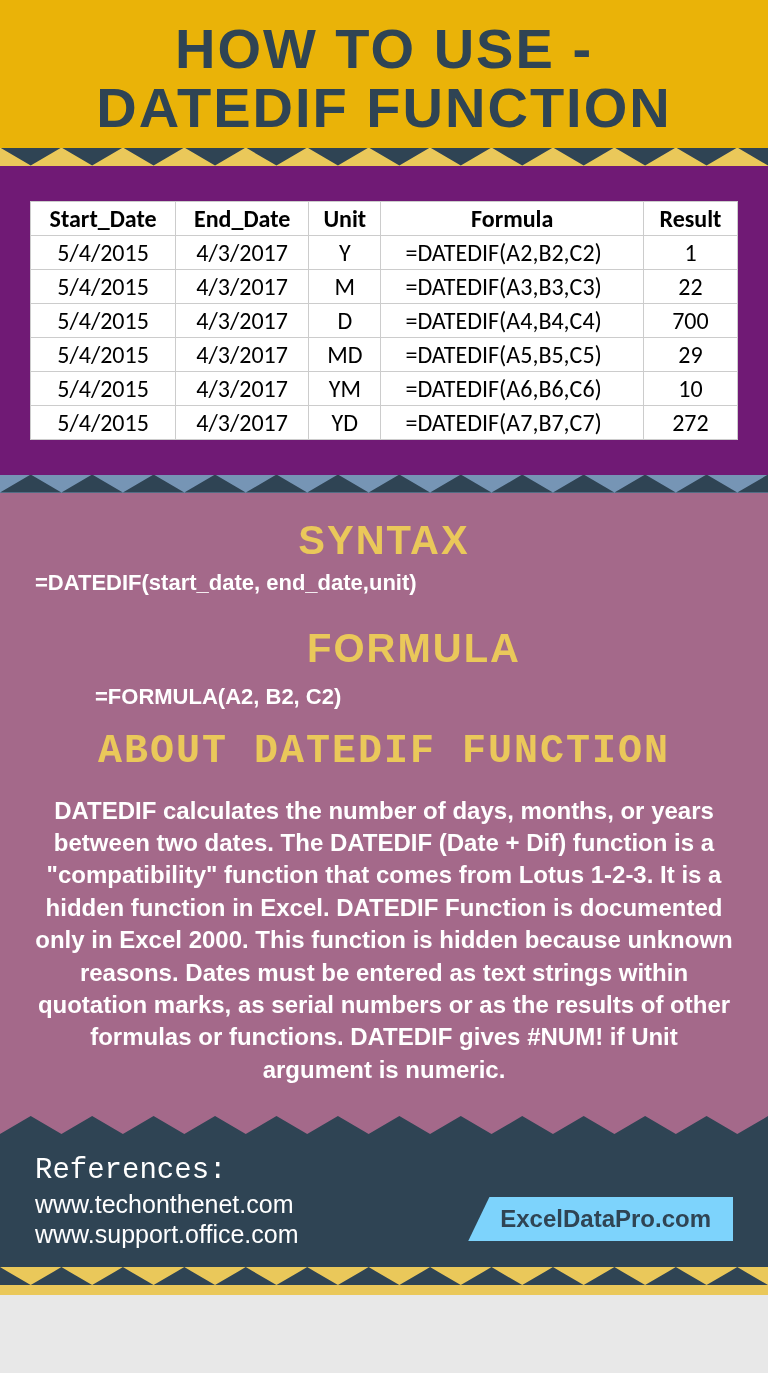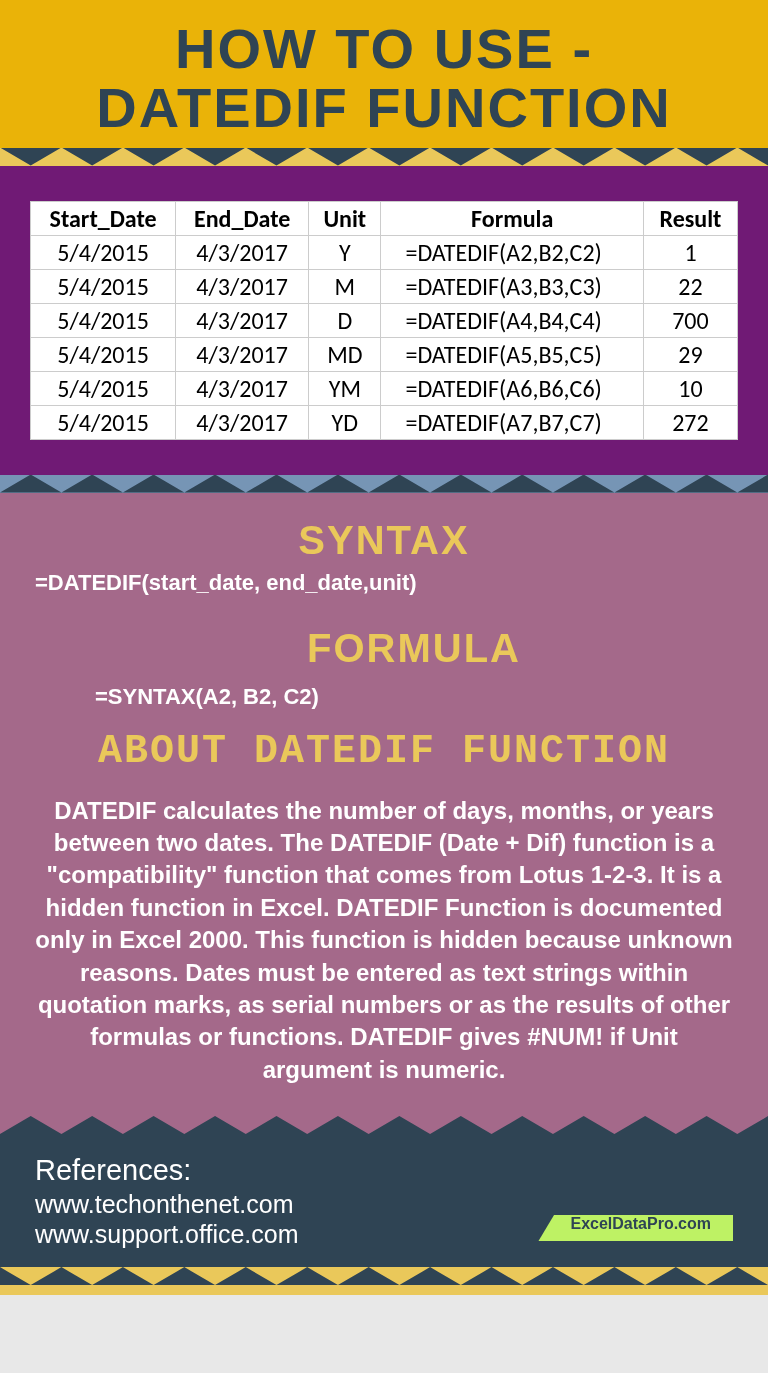--- a/index.html
+++ b/index.html
@@ -104,30 +104,31 @@
   justify-content: space-between;
   align-items: flex-end;
   position: relative;
 }
 .refs {
   color: #fff;
 }
 .refs-title {
   font-size: 29px;
   margin-bottom: 2px;
+  font-family: Liberation Mono, monospace;
 }
 .refs-link {
   font-size: 25px;
   line-height: 1.2;
 }
 .brand-ribbon {
-  background: #bef264;
-  padding: 0 22px 8px 32px;
-  font-weight: bold;
-  font-size: 16px;
+  background: #7dd3fc;
+  padding: 8px 22px 8px 32px;
+  font-weight: bold;
+  font-size: 24px;
   color: #2f4454;
   clip-path: polygon(8% 0, 100% 0, 100% 100%, 0 100%);
   margin-bottom: 8px;
 }
 .zigzag-dark-on-yellow {
   height: 18px;
   background: #2f4454;
   clip-path: polygon(0 0, 4% 100%, 8% 0, 12% 100%, 16% 0, 20% 100%, 24% 0, 28% 100%, 32% 0, 36% 100%, 40% 0, 44% 100%, 48% 0, 52% 100%, 56% 0, 60% 100%, 64% 0, 68% 100%, 72% 0, 76% 100%, 80% 0, 84% 100%, 88% 0, 92% 100%, 96% 0, 100% 100%, 100% 100%, 0 100%);
 }
 </style>
@@ -210,21 +211,21 @@
     </div>
 
   <div class="purple-section">
     <div class="two-col">
       <div class="col">
         <div class="sub-heading">SYNTAX</div>
         <div class="sub-text">=DATEDIF(start_date, end_date,unit)</div>
       </div>
       <div class="col right">
         <div class="sub-heading">FORMULA</div>
-        <div class="sub-text" style="margin-top:12px;">=SYNTAX(A2, B2, C2)</div>
+        <div class="sub-text" style="margin-top:12px;">=FORMULA(A2, B2, C2)</div>
       </div>
     </div>
     <div class="about-heading">ABOUT DATEDIF FUNCTION</div>
     <div class="about-text">DATEDIF calculates the number of days, months, or years between two dates. The DATEDIF (Date + Dif) function is a "compatibility" function that comes from Lotus 1-2-3. It is a hidden function in Excel. DATEDIF Function is documented only in Excel 2000. This function is hidden because unknown reasons. Dates must be entered as text strings within quotation marks, as serial numbers or as the results of other formulas or functions. DATEDIF gives #NUM! if Unit argument is numeric.</div>
   </div>
 
   <div style="background:#a4698a;">
       <div class="zigzag-dark bottom"></div>
     </div>
 

